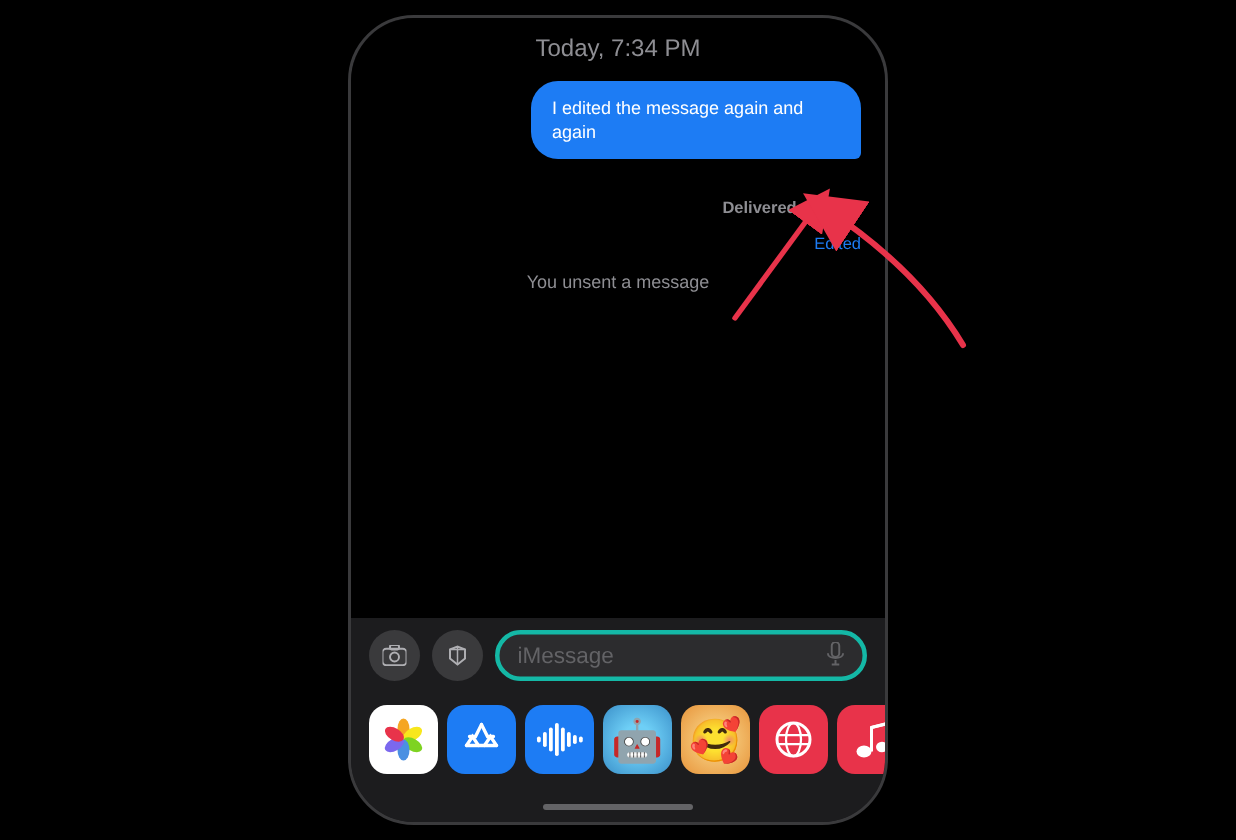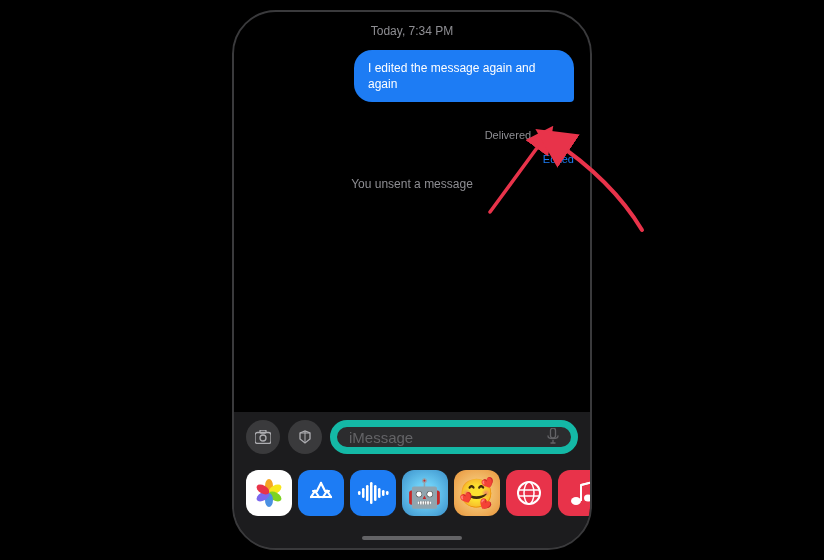--- a/index.html
+++ b/index.html
@@ -32,21 +32,21 @@
       background: #000;
       display: flex;
       flex-direction: column;
       padding: 12px 16px 8px 16px;
       position: relative;
     }
 
     .timestamp {
       text-align: center;
       color: #8e8e93;
-      font-size: 12px;
+      font-size: 16px;
       margin-bottom: 12px;
     }
 
     .message-bubble-container {
       display: flex;
       flex-direction: column;
       align-items: flex-end;
       margin-bottom: 4px;
     }
 
@@ -64,21 +64,21 @@
     .message-status {
       display: flex;
       align-items: center;
       gap: 4px;
       margin-top: 3px;
       font-size: 11px;
     }
 
     .status-delivered {
       color: #8e8e93;
-      font-weight: 400;
+      font-weight: 700;
       text-align: right;
     }
 
     .status-dot {
       color: #8e8e93;
       font-size: 11px;
     }
 
     .status-edited {
       color: #1d7cf4;
@@ -110,21 +110,21 @@
       align-items: center;
       justify-content: center;
       color: #aeaeb2;
       font-size: 14px;
       flex-shrink: 0;
     }
 
     .input-field {
       flex: 1;
       background: #2c2c2e;
-      border: 7px solid #14b8a6;
+      border: 3px solid #14b8a6;
       border-radius: 20px;
       height: 34px;
       display: flex;
       align-items: center;
       padding: 0 12px;
       color: #636366;
       font-size: 15px;
       gap: 8px;
     }
 

